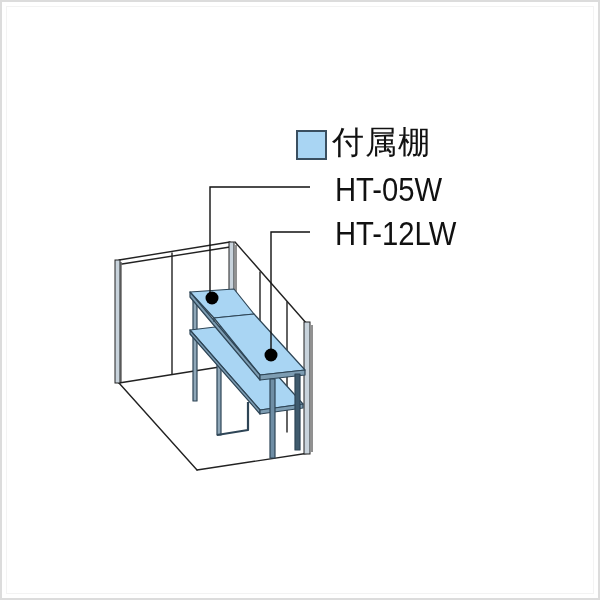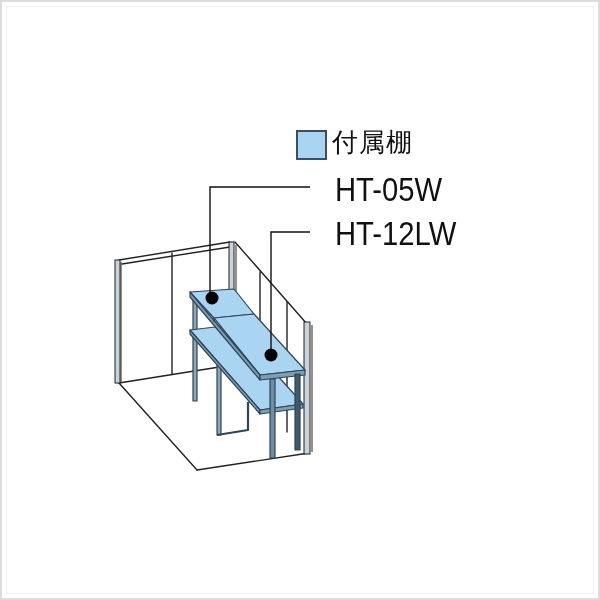--- a/index.html
+++ b/index.html
@@ -36,21 +36,21 @@
       height: 30px;
       box-sizing: border-box;
       border: 2px solid #3a4f60;
       background: #a9d5f3;
     }
     .legend-title {
       position: absolute;
       left: 38px;
       top: -4px;
       font-family: "DejaVu Sans", sans-serif;
-      font-size: 26px;
+      font-size: 32px;
       line-height: 40px;
       color: #111111;
       white-space: nowrap;
       letter-spacing: 1px;
     }
     .model-label {
       position: absolute;
       left: 333px;
       font-family: "Liberation Sans", sans-serif;
       font-size: 34px;

